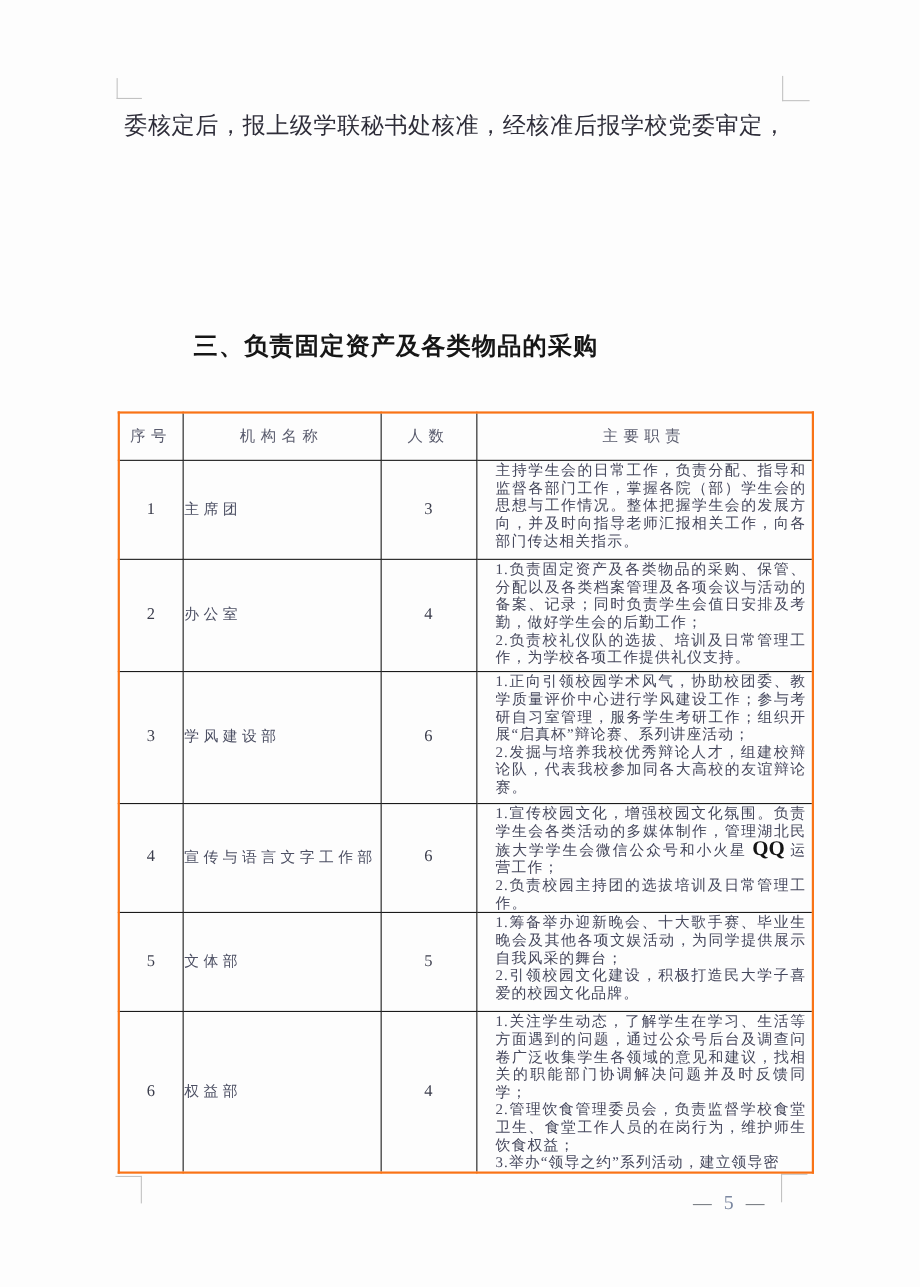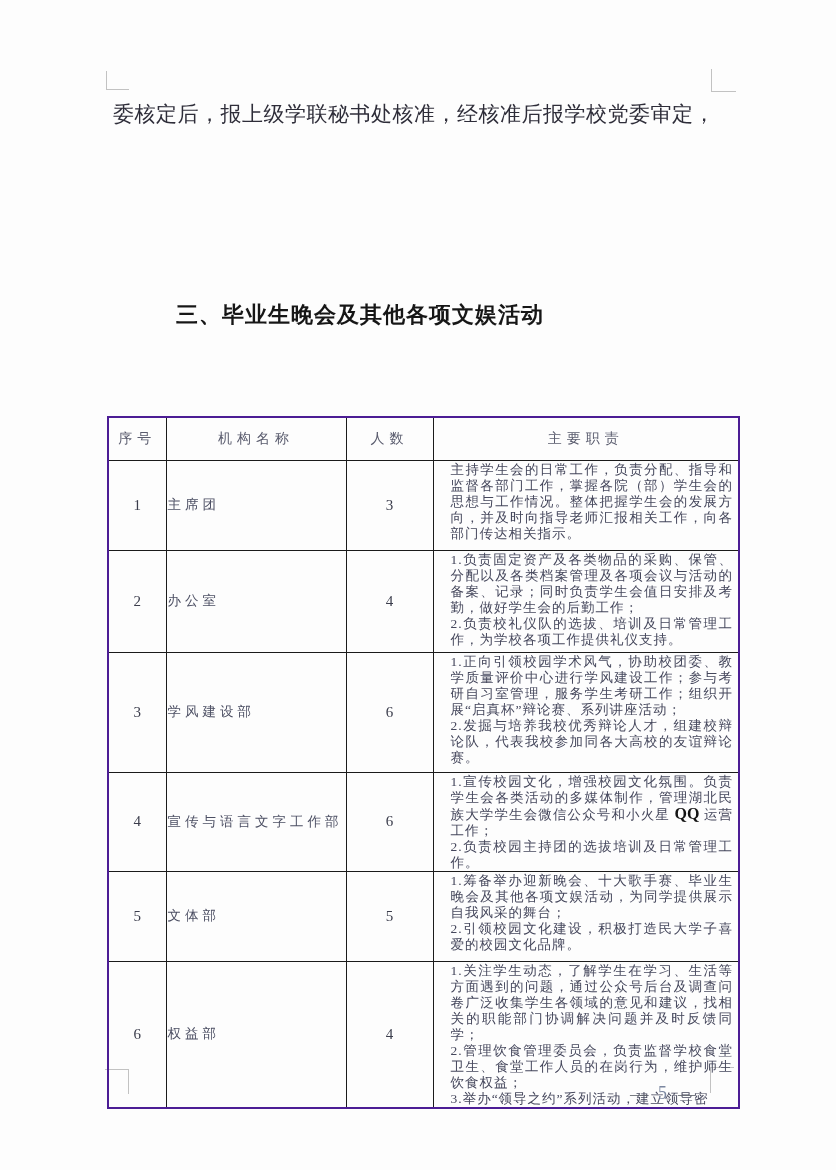--- a/index.html
+++ b/index.html
@@ -54,22 +54,21 @@
     letter-spacing:1px;
     white-space:nowrap;
   }
 
   table.org{
     position:absolute;
     left:107px; top:374px;
     width:631px;
     border-collapse:collapse;
     table-layout:fixed;
-    border:2px solid #4c1d95;
-    margin-top:42px;
+    border:2px solid #f97316;
   }
   table.org th, table.org td{
     border:1.5px solid #1b1b1b;
     overflow:hidden;
   }
   thead tr{height:43px;}
   tbody tr:nth-child(1){height:90px;}
   tbody tr:nth-child(2){height:102px;}
   tbody tr:nth-child(3){height:120px;}
   tbody tr:nth-child(4){height:94px;}
@@ -102,21 +101,21 @@
     font-size:13.5px;
     line-height:16px;
     color:#45475c;
     letter-spacing:1px;
   }
   td.c-duties .duty{margin:0;}
   td.c-duties b{
     color:#141414;
     font-weight:700;
     letter-spacing:0;
-    font-size:16px;
+    font-size:19px;
   }
 
   .page-number{
     position:absolute;
     left:630px; top:1083px;
     display:flex;
     align-items:center;
     gap:11px;
     font-size:17px;
   }
@@ -130,21 +129,21 @@
 
   <div class="crop crop-tl"></div>
   <div class="crop crop-tr"></div>
   <div class="crop crop-bl"></div>
   <div class="crop crop-br"></div>
 
   <div class="content">
     <div class="para-line">委核定后，报上级学联秘书处核准，经核准后报学校党委审定，</div>
   </div>
 
-  <div class="section-heading">三、毕业生晚会及其他各项文娱活动</div>
+  <div class="section-heading">三、负责固定资产及各类物品的采购</div>
 
   <table class="org">
     <colgroup>
       <col style="width:58px">
       <col style="width:180px">
       <col style="width:87px">
       <col style="width:306px">
     </colgroup>
     <thead>
       <tr>

